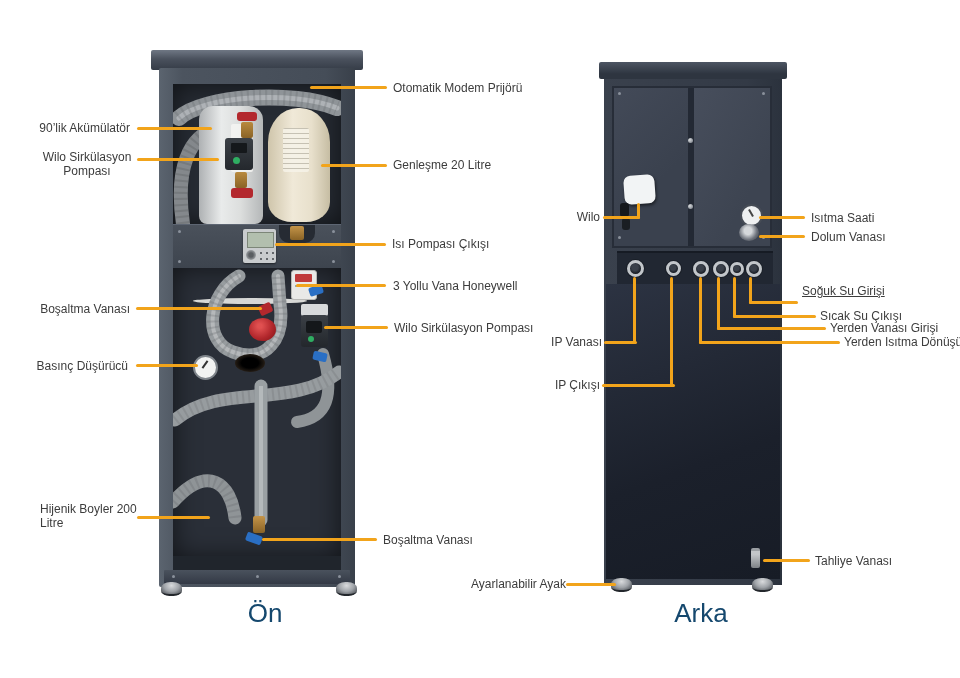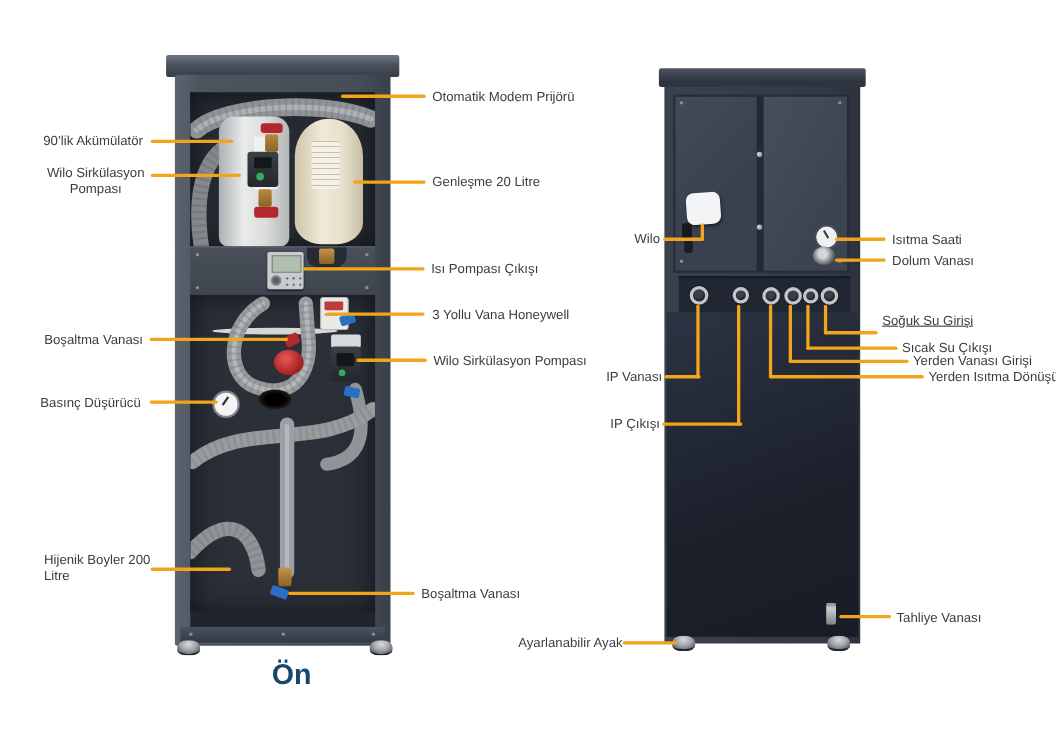--- a/index.html
+++ b/index.html
@@ -1,21 +1,21 @@
 <!DOCTYPE html>
 <html style="--accent: #F2A41B; --label: #3C3C3C; --title: #15486E;"><head>
 <meta charset="utf-8">
 <style>
   html,body{margin:0;padding:0;background:#fff;}
   #stage{position:relative;width:960px;height:678px;background:#ffffff;overflow:hidden;
          font-family:"Liberation Sans",sans-serif;}
   .abs{position:absolute;}
   .label{position:absolute;font-size:12px;line-height:14px;color:var(--label,#3C3C3C);white-space:nowrap;}
   .label.wrap{white-space:normal;}
-  .title{position:absolute;font-size:26px;font-weight:bold;color:var(--title,#15486E);text-align:center;}
+  .title{position:absolute;font-size:26px;font-weight:normal;color:var(--title,#15486E);text-align:center;}
   .line{position:absolute;height:3px;background:var(--accent,#F2A41B);border-radius:2px;}
   .vline{position:absolute;width:3px;background:var(--accent,#F2A41B);border-radius:2px;}
   .screw{position:absolute;width:3px;height:3px;border-radius:50%;background:#8a919b;}
   .screw.lg{width:5px;height:5px;background:radial-gradient(circle at 35% 35%,#d9dcdf,#6d737c);}
   .foot{position:absolute;width:21px;height:12px;border-radius:45% 45% 40% 40%;
         background:radial-gradient(ellipse at 50% 30%,#d9dbdd 0%,#9fa3a8 50%,#3d4147 100%);
         border-bottom:2px solid #23272c;}
   .conn{position:absolute;border-radius:50%;background:radial-gradient(circle at 45% 40%,#3a404a 35%,#14181f 75%);
         border:3px solid #c2c6ca;box-shadow:0 0 0 1px #1a1f27;}
 </style>
@@ -166,20 +166,21 @@
     </div>
 
     <div class="abs" style="left:126px;top:284px;width:174px;height:295px;
                 background:linear-gradient(160deg,#2c3342,#1b202b 60%,#171c26);"></div>
     <div class="abs" style="left:271px;top:548px;width:9px;height:17px;border-radius:2px;
                 background:linear-gradient(#c3c6c9 20%,#7e8287);border-top:3px solid #9a9ea2;"></div>
 
     <div class="foot" style="left:131px;top:578px;"></div>
     <div class="foot" style="left:272px;top:578px;"></div>
 
+    <div class="title" style="left:161px;top:598px;width:120px;">Arka</div>
   </div>
 
   <div class="line" style="left:310px;top:86px;width:77px;"></div>
   <div class="line" style="left:137px;top:127px;width:75px;"></div>
   <div class="line" style="left:137px;top:158px;width:82px;"></div>
   <div class="line" style="left:321px;top:164px;width:66px;"></div>
   <div class="line" style="left:275px;top:243px;width:111px;"></div>
   <div class="line" style="left:296px;top:284px;width:90px;"></div>
   <div class="line" style="left:324px;top:326px;width:64px;"></div>
   <div class="line" style="left:136px;top:307px;width:126px;"></div>

